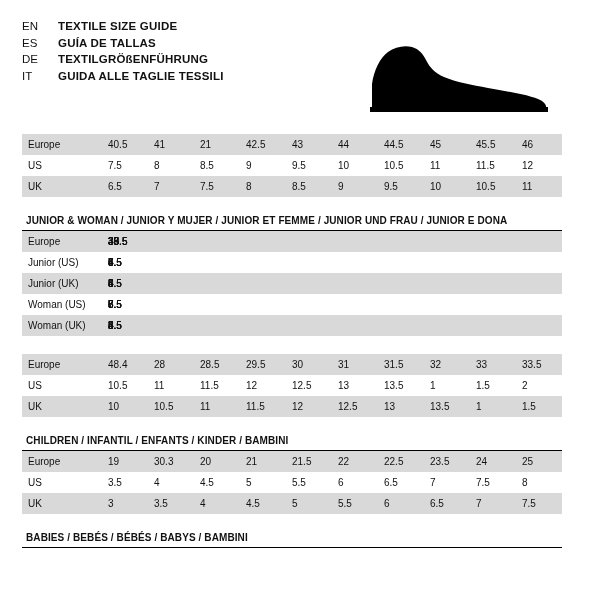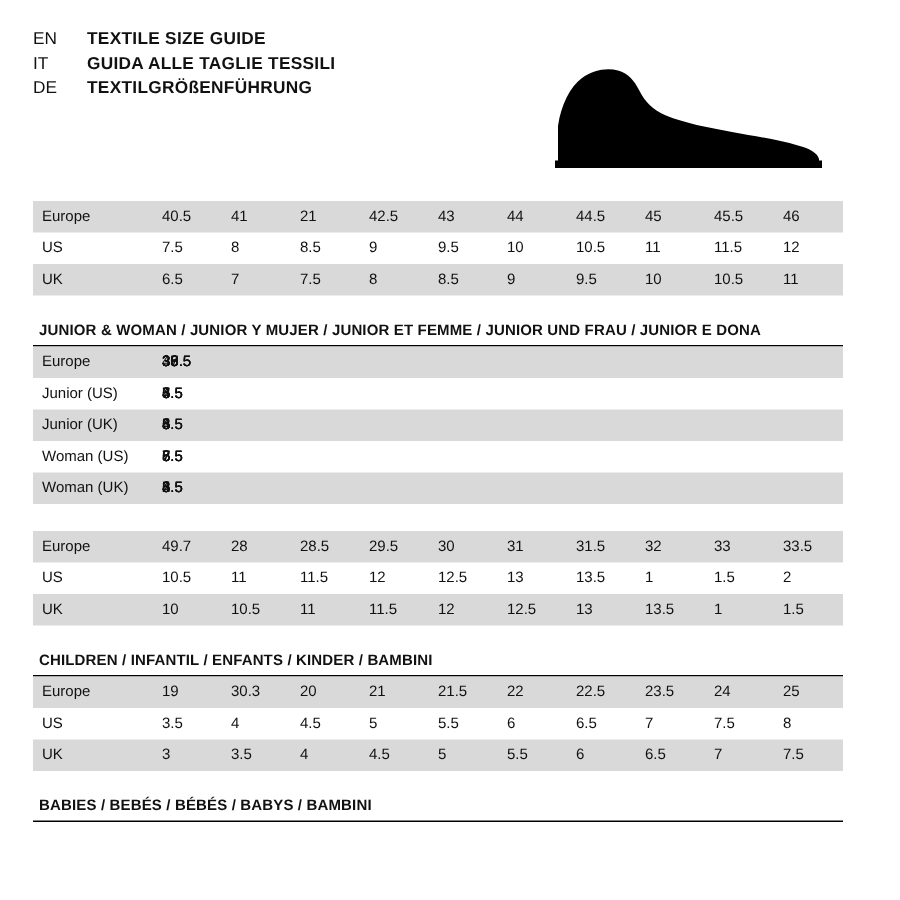--- a/index.html
+++ b/index.html
@@ -102,26 +102,30 @@
 <div class="page">
 
   <div class="header">
     <table class="lang-table">
       <tbody>
         <tr>
           <td class="lang-code">EN</td>
           <td class="lang-title">TEXTILE SIZE GUIDE</td>
         </tr>
         <tr>
+          <td class="lang-code">ES</td>
+          <td class="lang-title">GUÍA DE TALLAS</td>
+        </tr>
+        <tr>
+          <td class="lang-code">DE</td>
+          <td class="lang-title">TEXTILGRÖßENFÜHRUNG</td>
+        </tr>
+        <tr>
           <td class="lang-code">IT</td>
           <td class="lang-title">GUIDA ALLE TAGLIE TESSILI</td>
-        </tr>
-        <tr>
-          <td class="lang-code">DE</td>
-          <td class="lang-title">TEXTILGRÖßENFÜHRUNG</td>
         </tr>
       </tbody>
     </table>
 
     <svg class="shoe-art" viewBox="0 0 190 78" aria-hidden="true">
       <path fill="#000000" d="M8,46 C10,32 16,20 24,14 C31,9 40,7 48,9 C55,11 59,16 62,22 C66,30 71,35 80,39 C92,44 108,47 124,50 C140,53 155,55 168,59 C176,61 181,64 182,68 L182,70 L8,70 Z"></path>
       <rect x="6" y="69" width="178" height="5" fill="#000000"></rect>
     </svg>
   </div>
 
@@ -243,21 +247,21 @@
         </tr>
       </tbody>
     </table>
   </div>
 
   <div class="group">
     <table class="sizes">
       <tbody>
         <tr class="shaded">
           <td class="rowlabel">Europe</td>
-          <td>49.7</td>
+          <td>48.4</td>
           <td>28</td>
           <td>28.5</td>
           <td>29.5</td>
           <td>30</td>
           <td>31</td>
           <td>31.5</td>
           <td>32</td>
           <td>33</td>
           <td>33.5</td>
         </tr>

